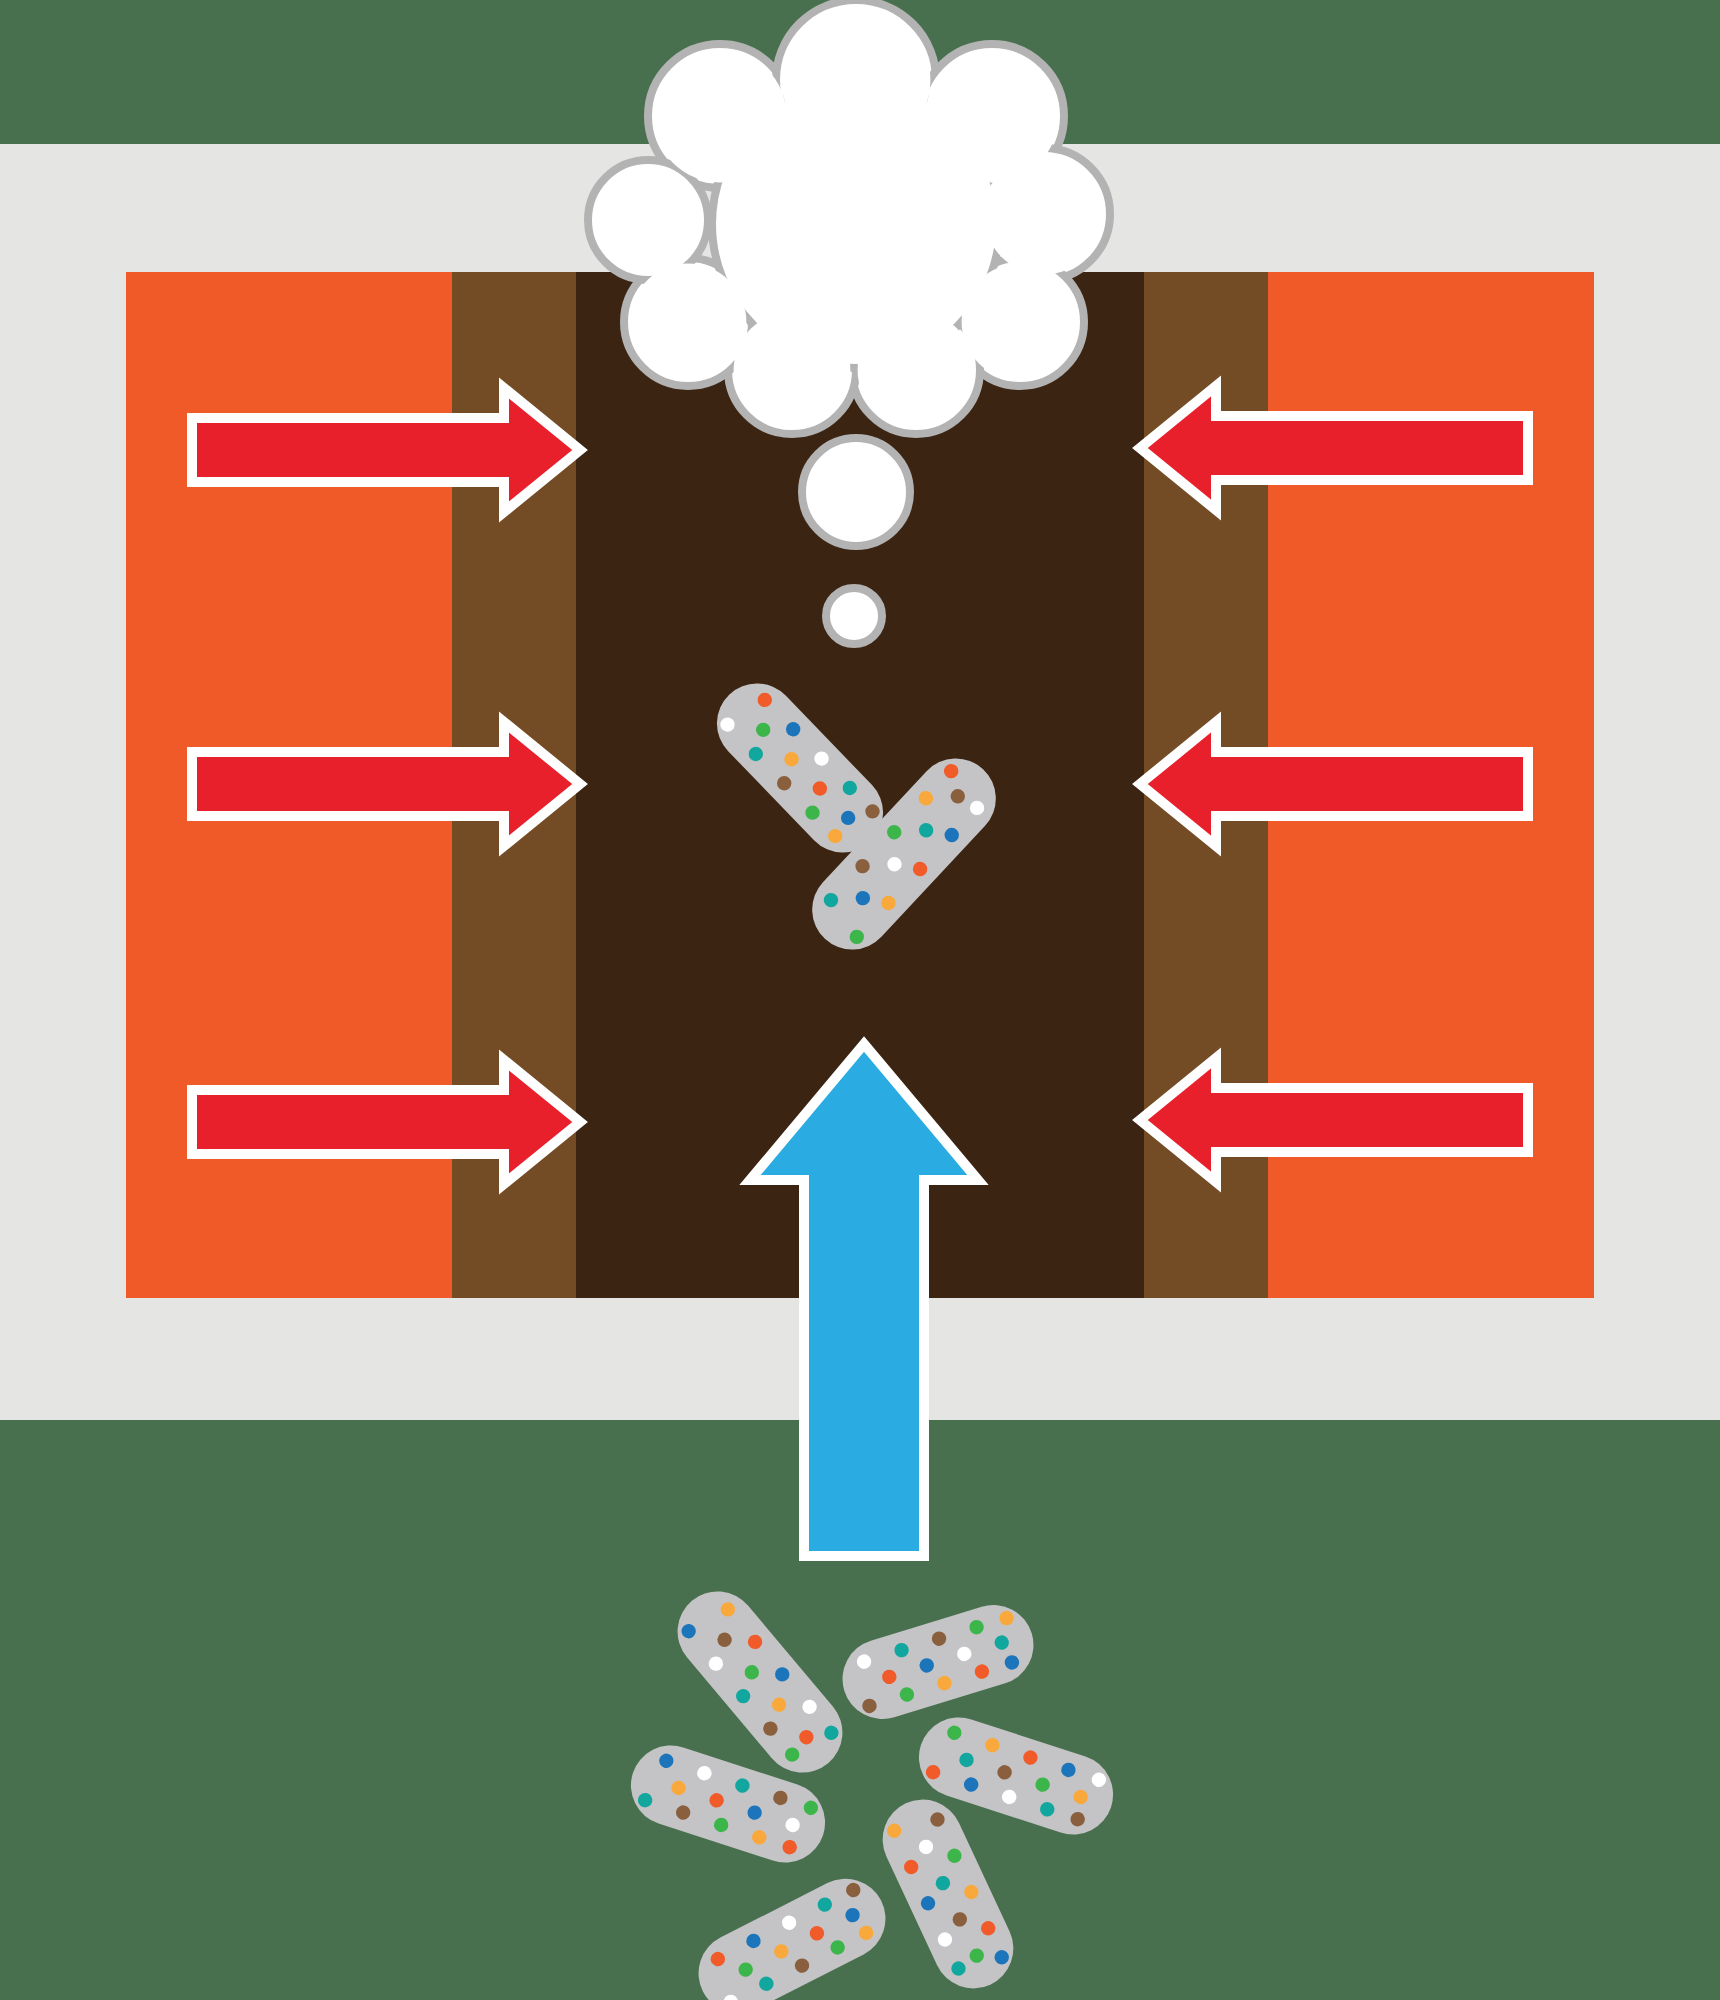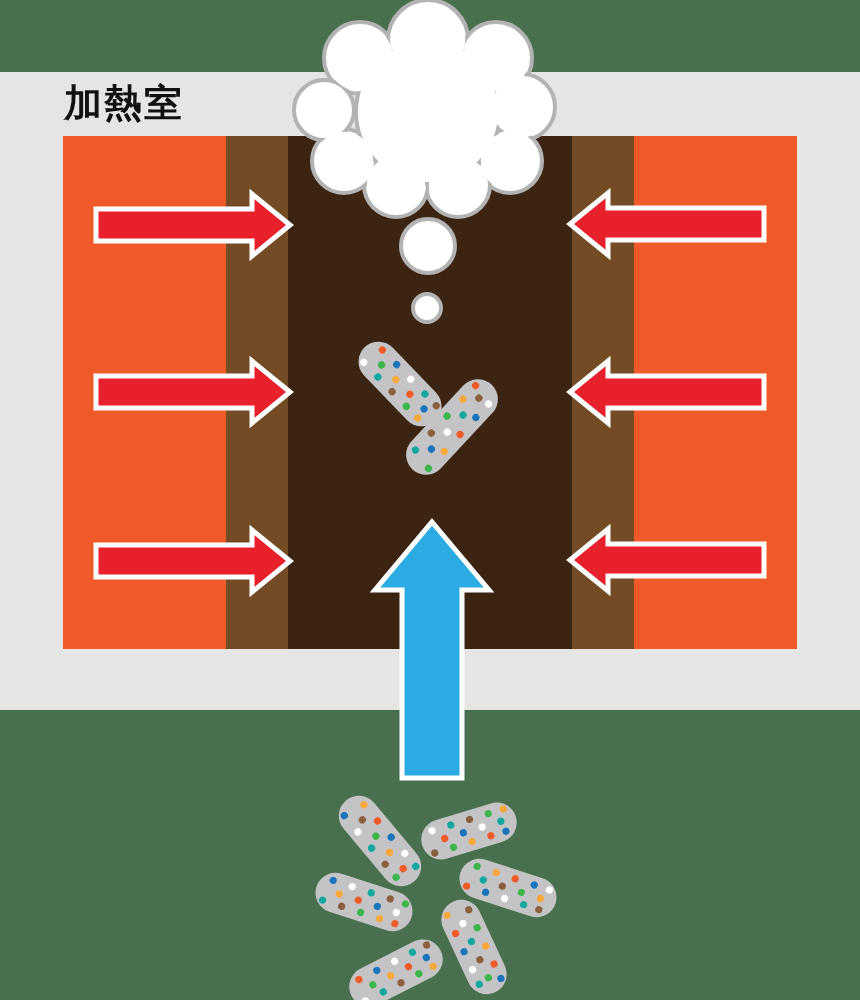--- a/index.html
+++ b/index.html
@@ -43,21 +43,20 @@
 
 <div id="stage" style="width: 860px; height: 1000px; background: rgb(72, 112, 78);">
   <div id="band" style="top: 72px; height: 638px; background: rgb(229, 229, 228);"></div>
   <div id="chamber" style="left: 63px; top: 136px; width: 734px; height: 513px;">
       <div class="stripe" style="width: 163px; background: rgb(240, 90, 40);"></div>
       <div class="stripe" style="width: 62px; background: rgb(115, 76, 37);"></div>
       <div class="stripe" style="width: 284px; background: rgb(60, 36, 18);"></div>
       <div class="stripe" style="width: 62px; background: rgb(115, 76, 37);"></div>
       <div class="stripe" style="width: 163px; background: rgb(240, 90, 40);"></div>
     </div>
-  <div id="title" style="left: 64px; top: 84px; color: rgb(17, 17, 17);">加熱室</div>
   <svg id="overlay" width="860" height="1000" viewBox="0 0 860 1000" xmlns="http://www.w3.org/2000/svg">
       <g>
         <circle cx="360" cy="58" r="36" fill="#ffffff" stroke="#b3b3b3" stroke-width="4"></circle>
         <circle cx="428" cy="40" r="40" fill="#ffffff" stroke="#b3b3b3" stroke-width="4"></circle>
         <circle cx="496" cy="58" r="36" fill="#ffffff" stroke="#b3b3b3" stroke-width="4"></circle>
         <circle cx="522" cy="107" r="33" fill="#ffffff" stroke="#b3b3b3" stroke-width="4"></circle>
         <circle cx="510" cy="161" r="32" fill="#ffffff" stroke="#b3b3b3" stroke-width="4"></circle>
         <circle cx="458" cy="185" r="32" fill="#ffffff" stroke="#b3b3b3" stroke-width="4"></circle>
         <circle cx="396" cy="185" r="32" fill="#ffffff" stroke="#b3b3b3" stroke-width="4"></circle>
         <circle cx="344" cy="161" r="32" fill="#ffffff" stroke="#b3b3b3" stroke-width="4"></circle>

